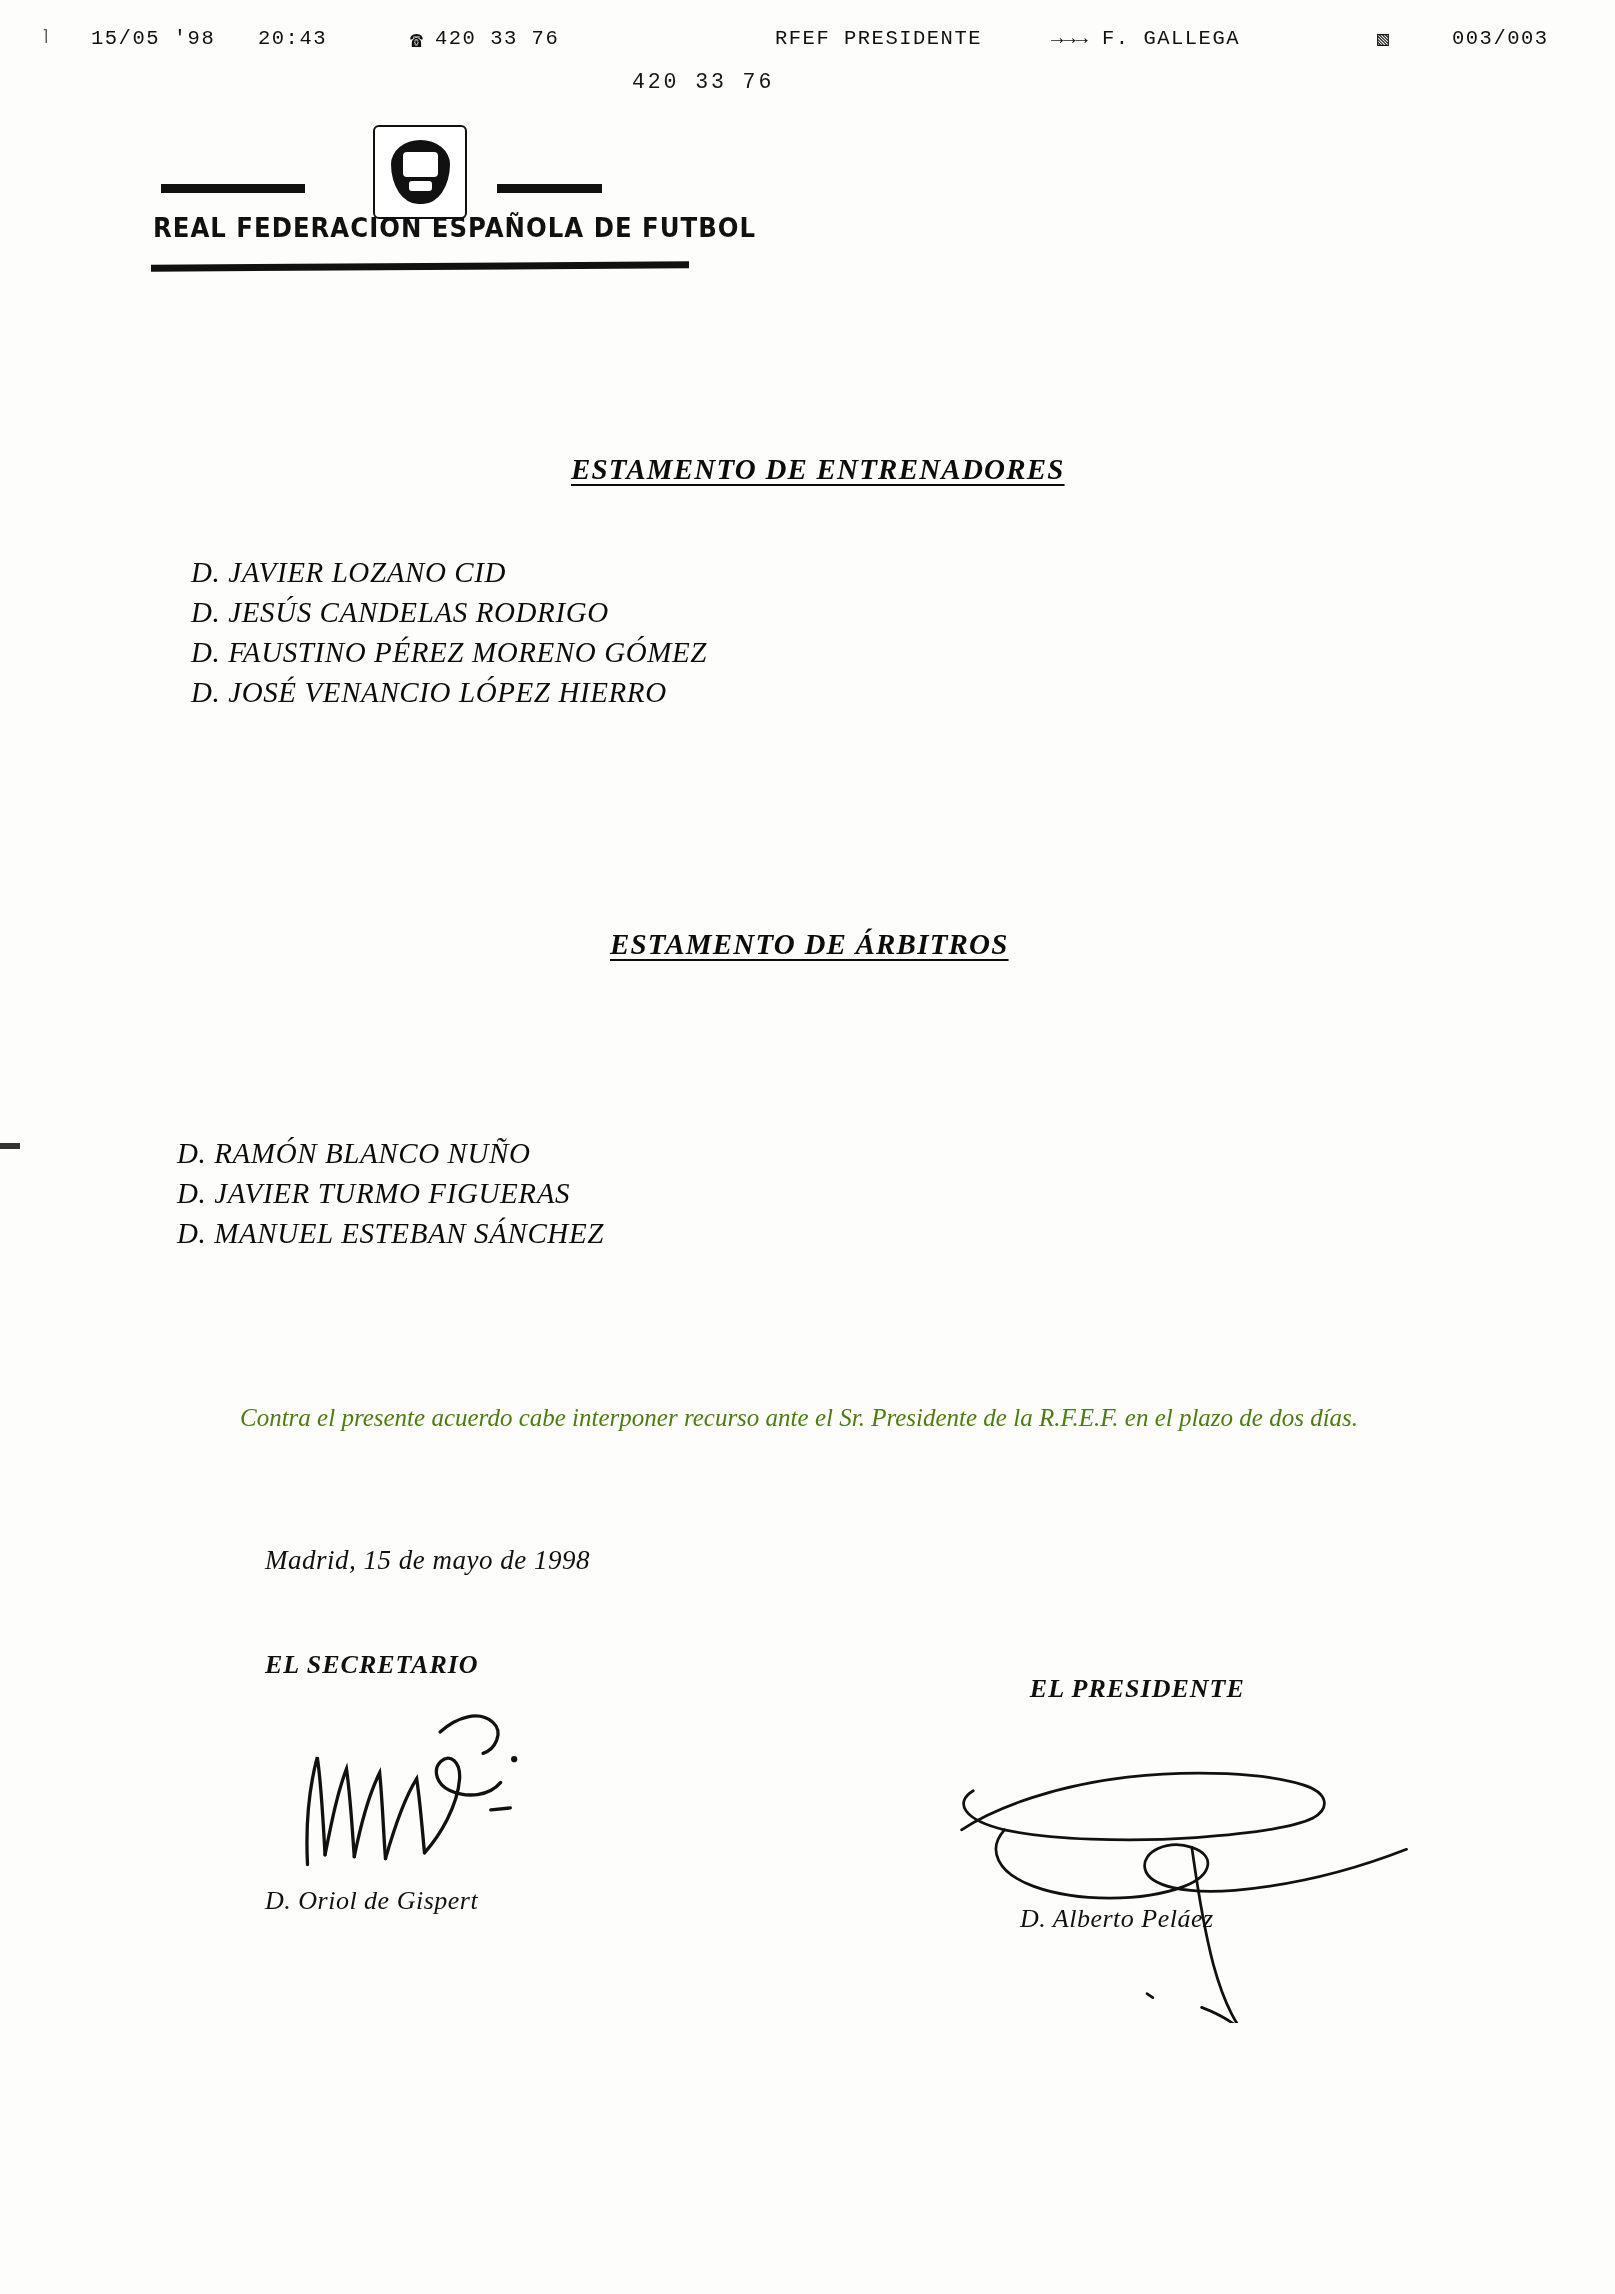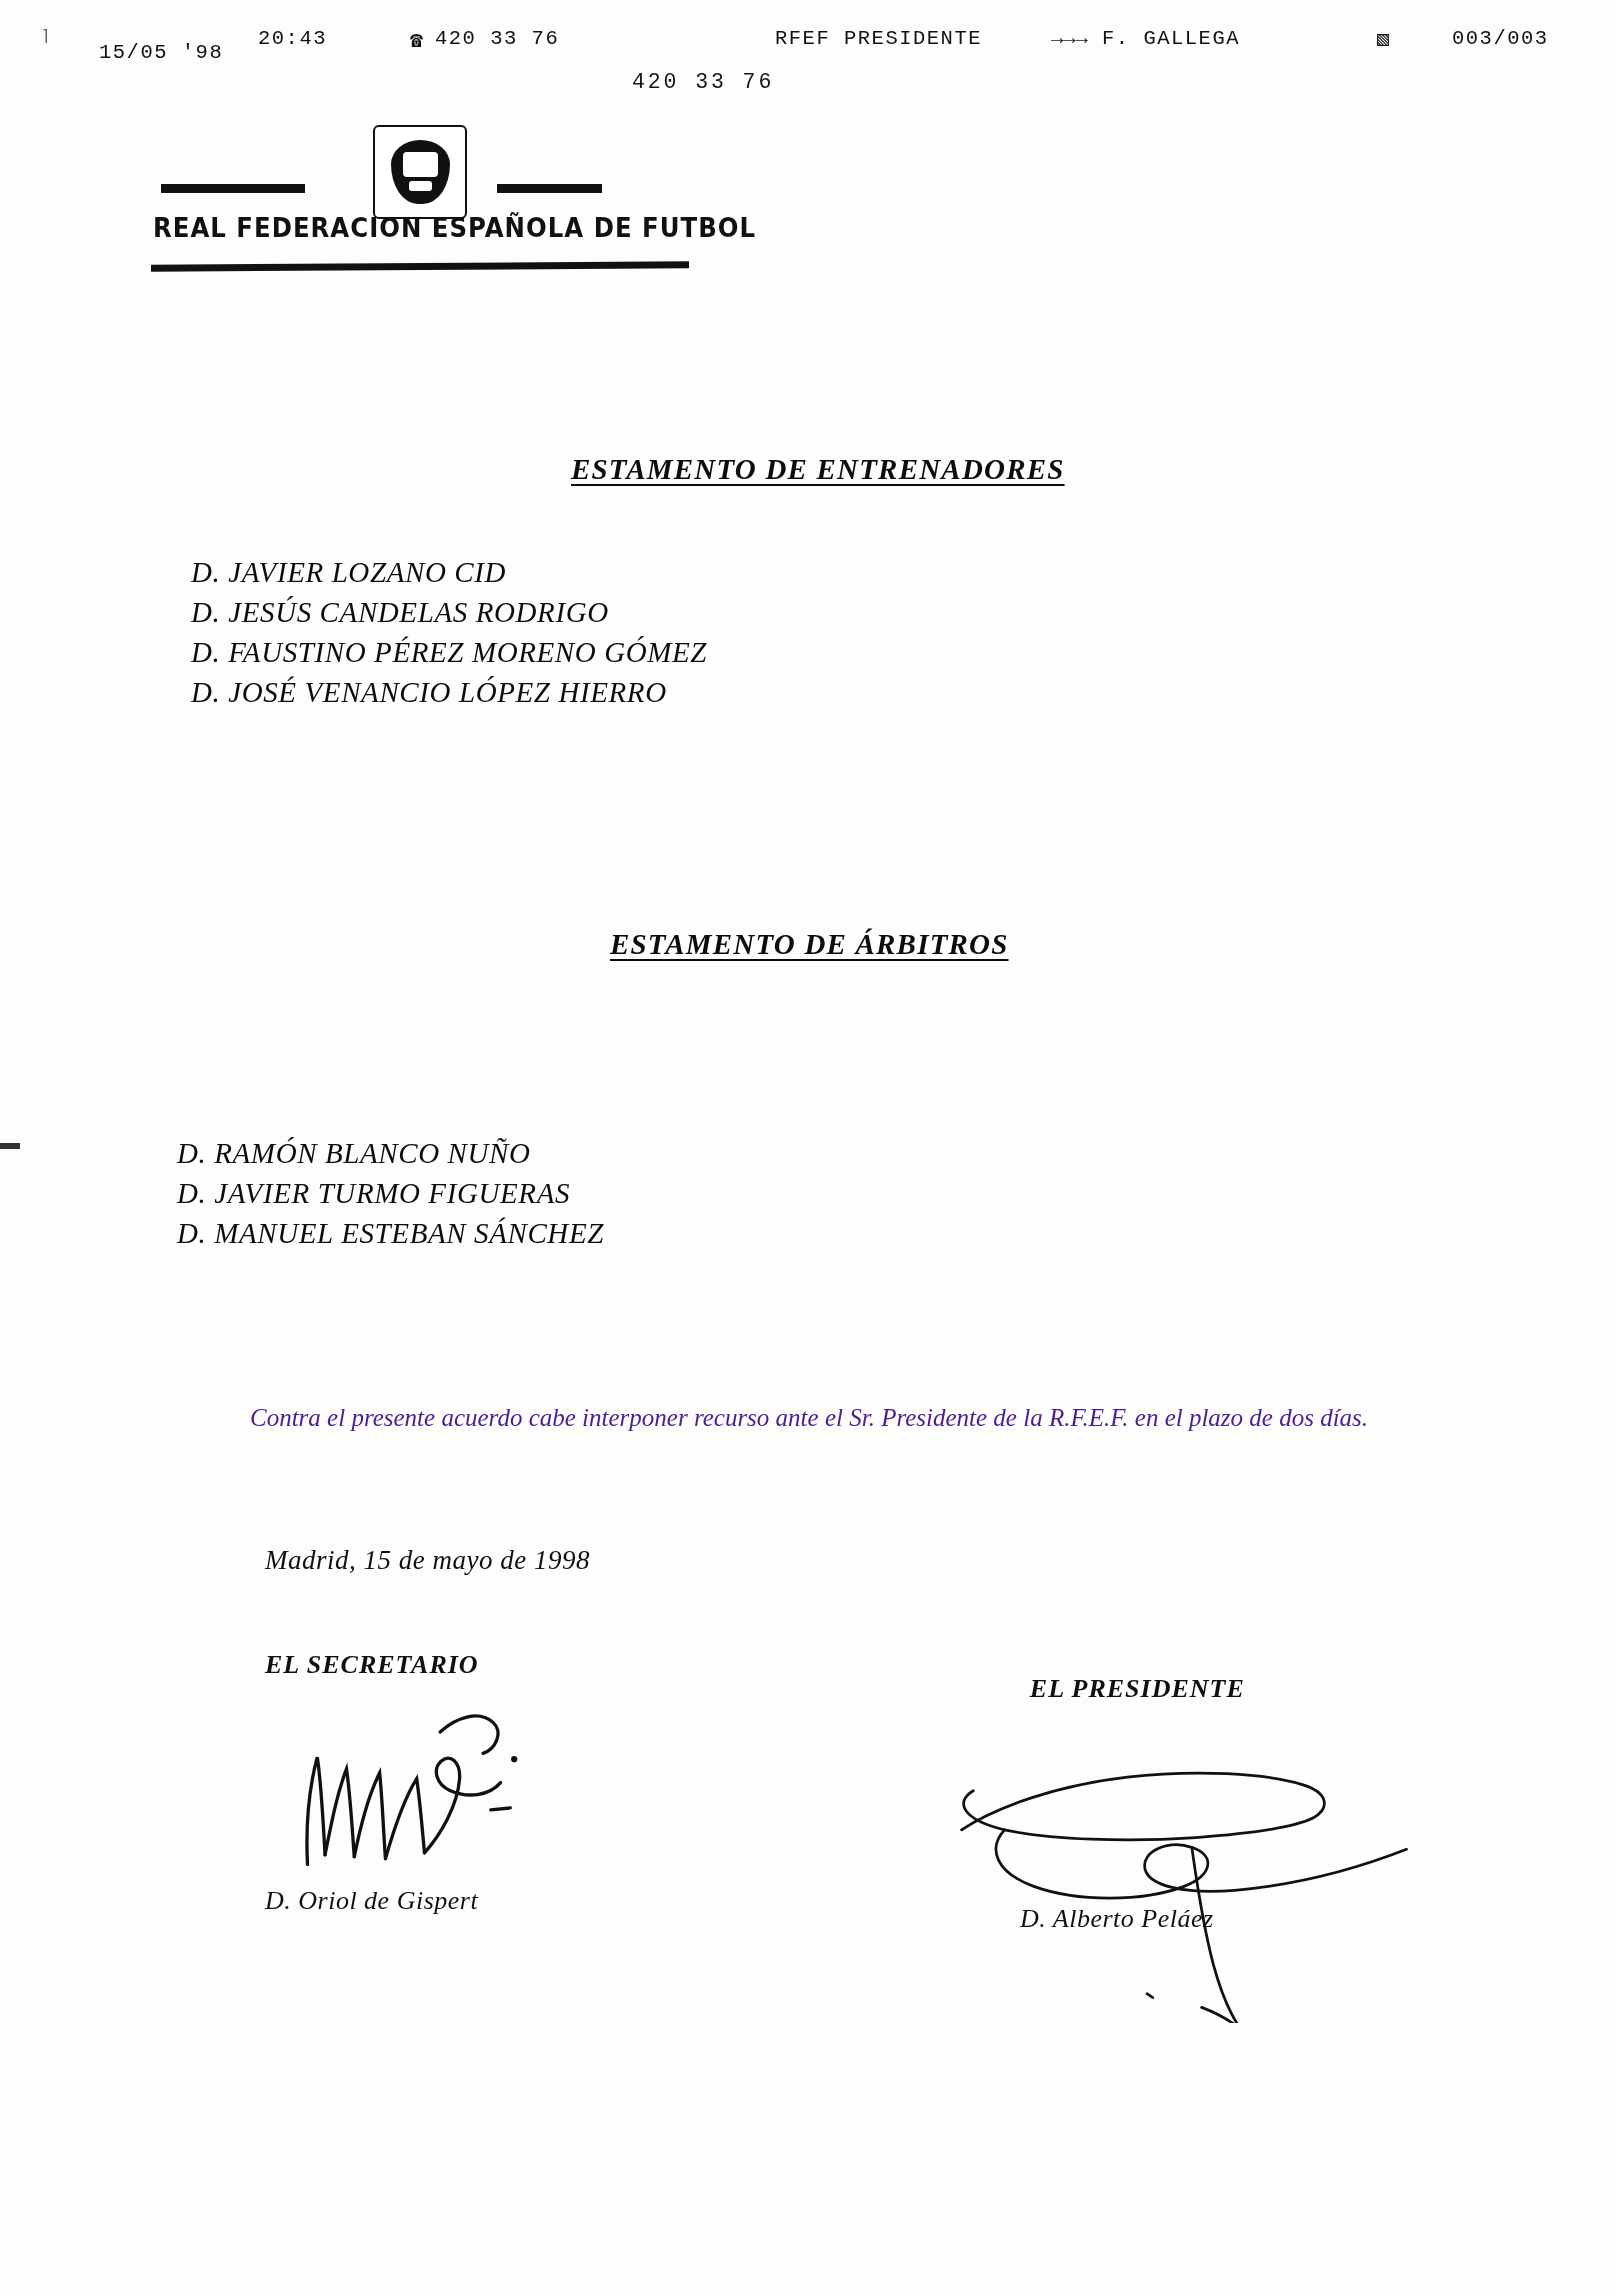--- a/index.html
+++ b/index.html
@@ -30,21 +30,21 @@
     width: 100%;
     height: 39px;
     font-family: "Liberation Mono", monospace;
     font-size: 20.5px;
     letter-spacing: 1.5px;
     color: #111;
     white-space: nowrap;
   }
   .fax-header .fx { position: absolute; top: 0; }
   .fx-mark      { left: 41px; font-size: 15.6px; color:#555; }
-  .fx-date      { left: 99px; margin-top: 14px; }
+  .fx-date      { left: 91px; }
   .fx-time      { left: 258px; }
   .fx-phone-ico { left: 410px; font-size: 21.5px; }
   .fx-phone     { left: 435px; }
   .fx-dest      { left: 775px; }
   .fx-arrows    { left: 1051px; letter-spacing: 0px; }
   .fx-dest2     { left: 1102px; }
   .fx-pagesico  { left: 1377px; font-size: 19.5px; }
   .fx-pages     { left: 1452px; }
 
   .fax-subline {
@@ -176,27 +176,27 @@
     line-height: 40px;
     color: #0c0c0c;
     white-space: nowrap;
   }
   #list-entrenadores { top: 552px; left: 191px; }
   #list-arbitros     { top: 1133px; left: 177px; }
 
   .recurso {
     position: absolute;
     top: 1399px;
-    left: 184px;
+    left: 174px;
     width: 1258px;
     font-family: "Liberation Serif", serif;
     font-style: italic;
     font-size: 25px;
     line-height: 37px;
-    color: #4c1d95;
+    color: #4d7c0f;
   }
   .recurso .indent { display: inline-block; width: 66px; }
 
   .place-date {
     position: absolute;
     top: 1545px;
     left: 265px;
     font-family: "Liberation Serif", serif;
     font-style: italic;
     font-size: 27px;

